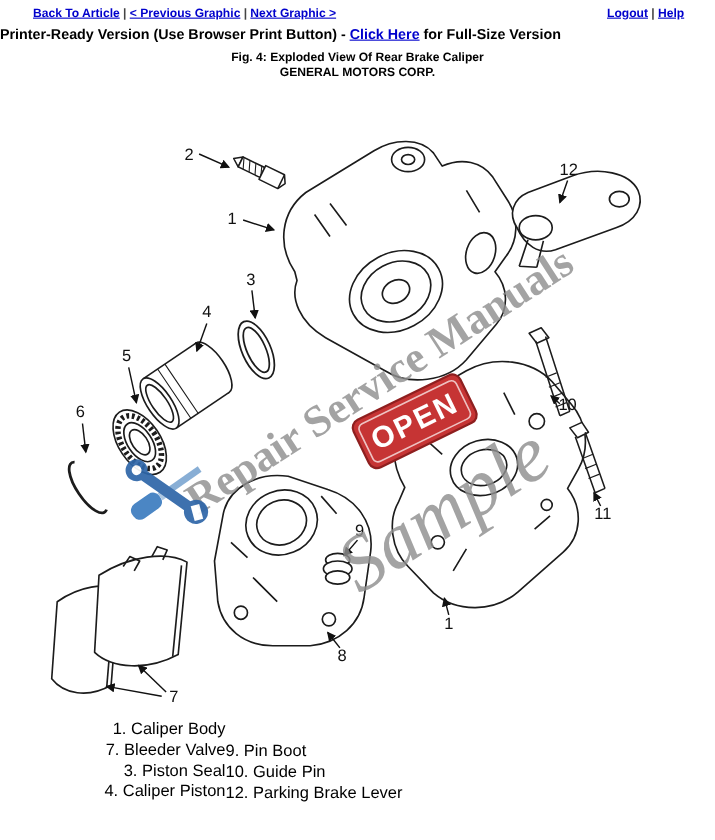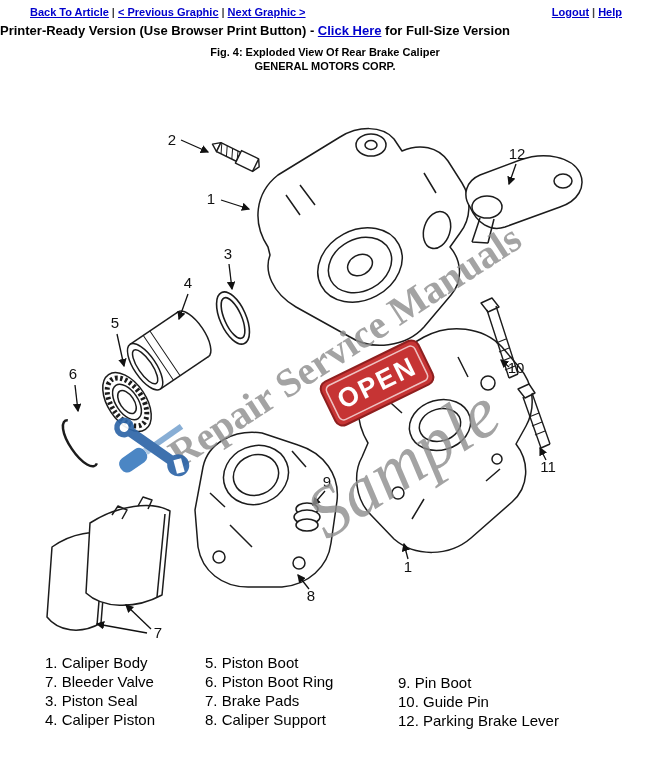--- a/index.html
+++ b/index.html
@@ -16,21 +16,21 @@
   .sep { color:#444; font-weight:bold; padding:0 3px; }
   .title-line { position:absolute; top:23px; left:0; width:100%;
     font-size:13px; font-weight:bold; white-space:nowrap; }
   .fig-caption { position:absolute; top:46px; left:0; width:100%;
     text-align:center; font-size:11px; font-weight:bold; }
   .manufacturer { position:absolute; top:60px; left:0; width:100%;
     text-align:center; font-size:11px; font-weight:bold; }
   .diagram { position:absolute; top:95px; left:0; width:650px; height:558px; }
   .parts-list { position:absolute; top:653px; left:45px; display:flex;
     font-size:15px; line-height:19px; }
-  .col1 { width:160px; } .col2 { width:193px; } .col3 { width:205px;margin-top:20px; }
+  .col1 { width:160px;text-align:right; } .col2 { width:193px; } .col3 { width:205px;margin-top:20px; }
   .figure-id { position:absolute; top:777px; left:45px; font-size:11px; color:#222; }
 </style>
 </head>
 <body>
 
 <div class="topnav">
   <div class="nav-left">
     <a class="lnk">Back To Article</a><span class="sep">|</span><a class="lnk">&lt; Previous Graphic</a><span class="sep">|</span><a class="lnk">Next Graphic &gt;</a>
   </div>
   <div class="nav-right">
@@ -238,26 +238,20 @@
 </svg>
 </div>
 
 <div class="parts-list">
   <div class="col1">
     <div class="part">1. Caliper Body</div>
     <div class="part">7. Bleeder Valve</div>
     <div class="part">3. Piston Seal</div>
     <div class="part">4. Caliper Piston</div>
   </div>
-  <div class="col2">
-    <div class="part">5. Piston Boot</div>
-    <div class="part">6. Piston Boot Ring</div>
-    <div class="part">7. Brake Pads</div>
-    <div class="part">8. Caliper Support</div>
-  </div>
   <div class="col3">
     <div class="part">9. Pin Boot</div>
     <div class="part">10. Guide Pin</div>
     <div class="part">12. Parking Brake Lever</div>
   </div>
 </div>
 
 <div class="figure-id">G92B04013</div>
 
 </body></html>

